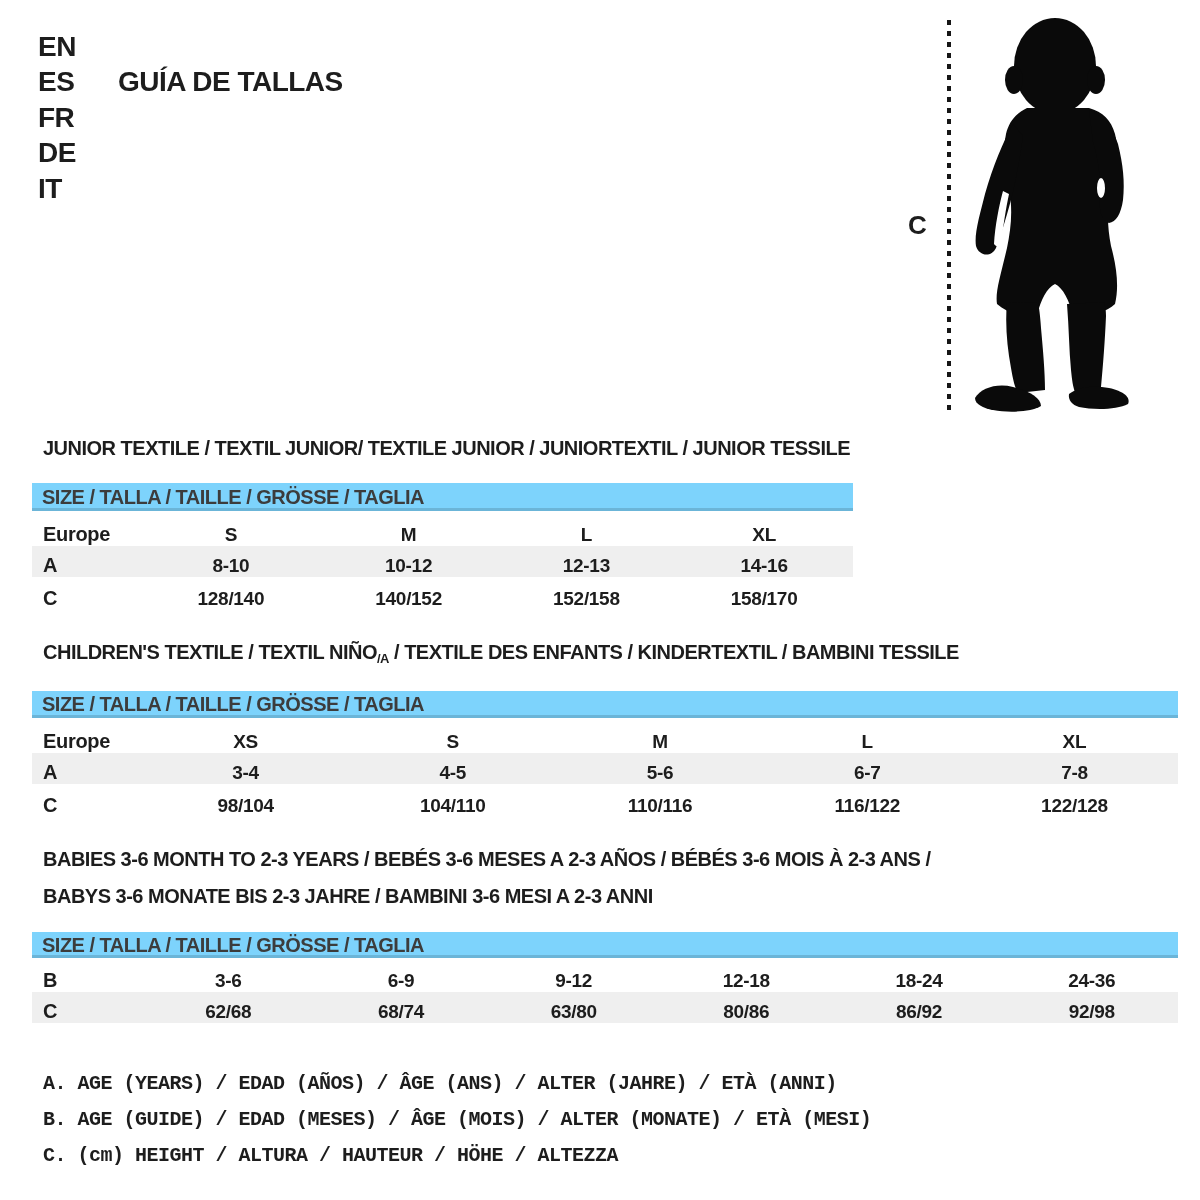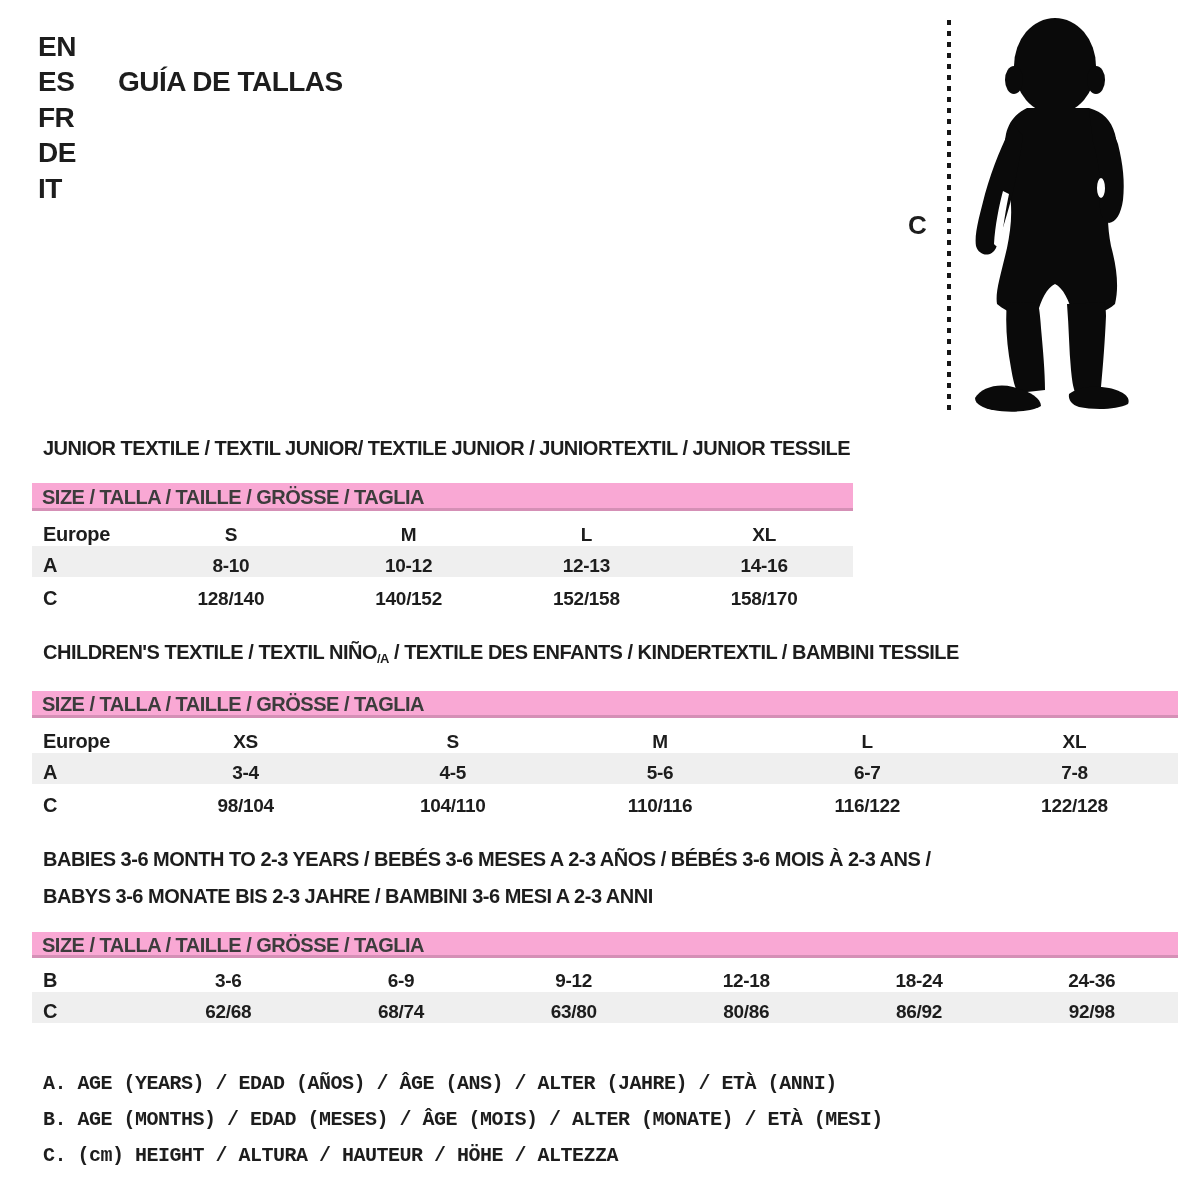--- a/index.html
+++ b/index.html
@@ -23,21 +23,21 @@
   .figure-c{position:absolute;left:908px;top:210px;font-weight:bold;font-size:26px;}
 
   
   .sec-title{position:absolute;left:43px;font-weight:bold;font-size:20px;letter-spacing:-0.5px;white-space:nowrap;}
   .legend-line{position:absolute;left:43px;font-weight:bold;font-size:20px;letter-spacing:-0.5px;white-space:nowrap;font-family:Liberation Mono, monospace;}
   .sub-a{font-size:13px;vertical-align:-4px;font-weight:bold;}
 
   
   .size-table{position:absolute;left:32px;}
   .tbar{
-    background:#f9a8d4;box-shadow:inset 0 -3px 0 rgba(0,0,0,0.14);
+    background:#7dd3fc;box-shadow:inset 0 -3px 0 rgba(0,0,0,0.14);
     font-weight:bold;font-size:20px;letter-spacing:-0.5px;color:#3c3c3c;
     padding-left:10px;box-sizing:border-box;display:flex;align-items:center;
     margin-bottom:3px;
   }
   .trow{display:flex;align-items:flex-end;}
   .shaded{background:#efefef;}
   .tlabel{flex:0 0 110px;width:110px;padding-left:11px;box-sizing:border-box;font-weight:bold;font-size:20px;letter-spacing:-0.3px;}
   .tcell{flex:1;text-align:center;font-weight:bold;font-size:19px;letter-spacing:-0.3px;}
 </style>
 </head>
@@ -200,14 +200,14 @@
     <span class="tcell">62/68</span>
     <span class="tcell">68/74</span>
     <span class="tcell">63/80</span>
     <span class="tcell">80/86</span>
     <span class="tcell">86/92</span>
     <span class="tcell">92/98</span>
   </div>
 </div>
 
 <div class="legend-line" style="top:1072px">A. AGE (YEARS) / EDAD (AÑOS) / ÂGE (ANS) / ALTER (JAHRE) / ETÀ (ANNI)</div>
-<div class="legend-line" style="top:1108px">B. AGE (MONTHS) / EDAD (MESES) / ÂGE (MOIS) / ALTER (MONATE) / ETÀ (MESI)</div>
+<div class="legend-line" style="top:1108px">B. AGE (GUIDE) / EDAD (MESES) / ÂGE (MOIS) / ALTER (MONATE) / ETÀ (MESI)</div>
 <div class="legend-line" style="top:1144px">C. (cm) HEIGHT / ALTURA / HAUTEUR / HÖHE / ALTEZZA</div>
 
 </body></html>

